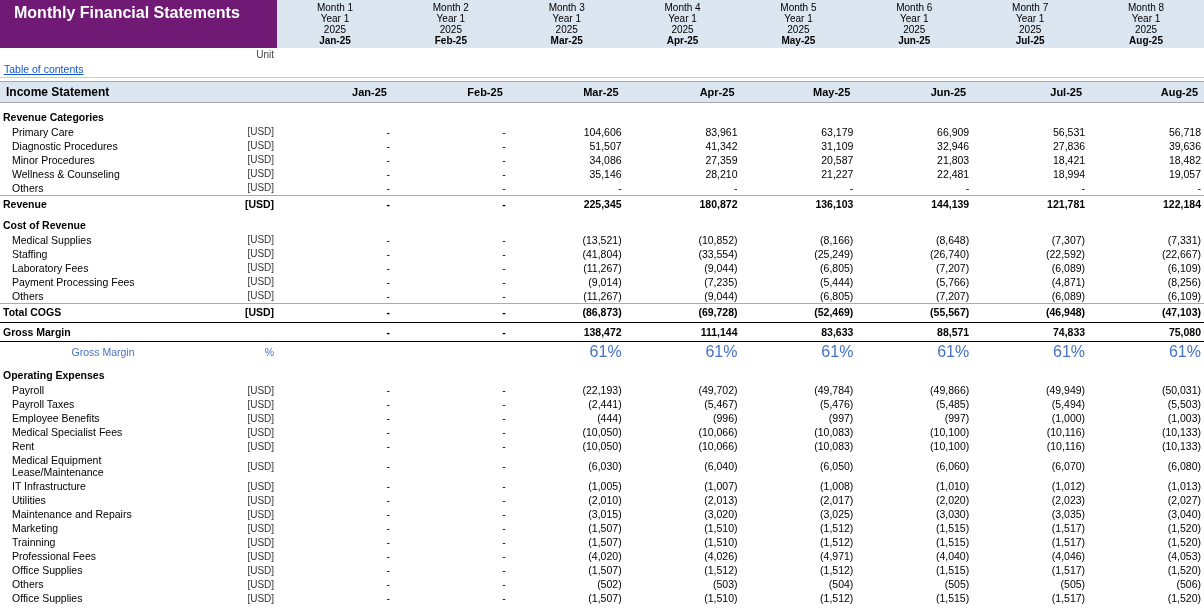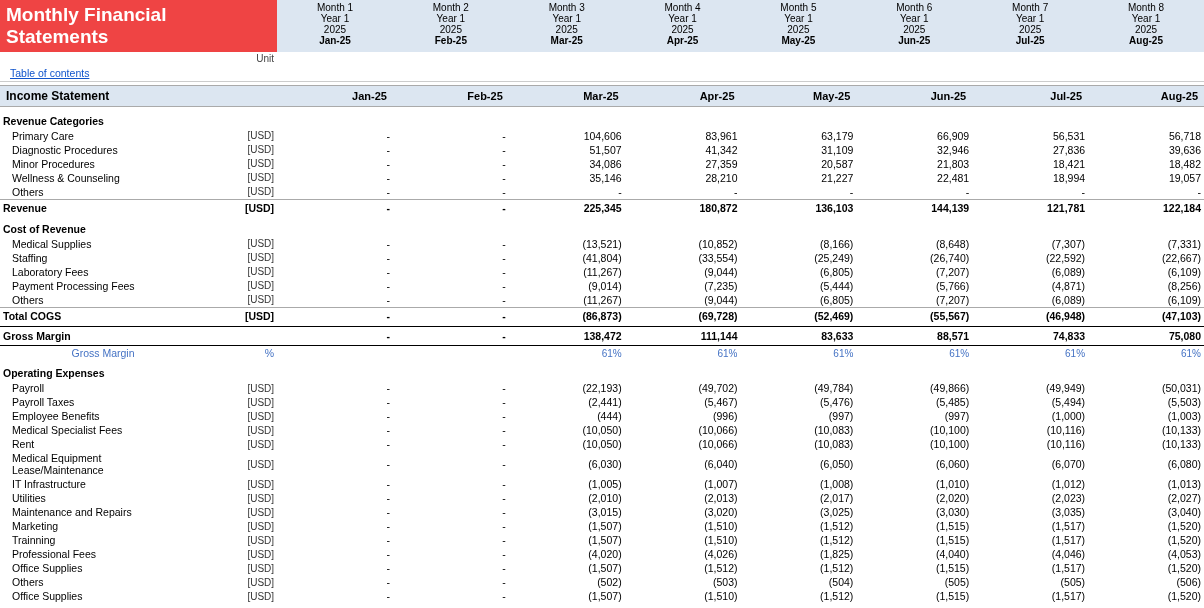--- a/index.html
+++ b/index.html
@@ -22,25 +22,25 @@
       padding: 1px 3px;
       font-size: 10.5px;
       vertical-align: middle;
     }
     .col-label { width: 220px; }
     .col-unit { width: 48px; text-align: right; }
     .col-data { width: 92px; text-align: right; }
 
     
     .header-title {
-      background: #ef4444;
+      background: #701a75;
       color: #fff;
-      font-size: 19px;
+      font-size: 16px;
       font-weight: bold;
-      padding: 4px 6px;
+      padding: 4px 14px;
       vertical-align: top;
     }
     .header-month {
       background: #dce6f1;
       text-align: center;
       font-size: 10px;
       vertical-align: top;
       padding: 2px 15px;
     }
     .header-month .month-label { font-weight: normal; }
@@ -108,21 +108,21 @@
     .gross-margin-row td {
       font-weight: bold;
       font-size: 10.5px;
       padding: 3px 3px;
       border-top: 1px solid #000;
       border-bottom: 1px solid #000;
     }
     .gross-margin-pct {
       color: #4472c4;
       text-align: right;
-      font-size: 10px;
+      font-size: 16px;
     }
     .gross-margin-label-cell {
       text-align: right;
       color: #4472c4;
       font-size: 10.5px;
       padding-right: 4px;
     }
     .gross-margin-pct-unit {
       text-align: right;
       color: #4472c4;
@@ -197,21 +197,21 @@
         <td class="col-data"></td>
         <td class="col-data"></td>
         <td class="col-data"></td>
         <td class="col-data"></td>
         <td class="col-data"></td>
         <td class="col-data"></td>
         <td class="col-data"></td>
       </tr>
 
       <tr class="toc-row">
-        <td colspan="10" style="padding: 2px 10px; background:#fff; border-bottom: 1px solid #ccc;">
+        <td colspan="10" style="padding: 2px 4px; background:#fff; border-bottom: 1px solid #ccc;">
           <a class="toc-link" href="#">Table of contents</a>
         </td>
       </tr>
 
       <tr class="empty-row">
         <td colspan="10"></td>
       </tr>
     </thead>
     <tbody>
 
@@ -562,21 +562,21 @@
         <td class="col-data val-cell">(1,517)</td>
         <td class="col-data val-cell">(1,520)</td>
       </tr>
       <tr class="data-row">
         <td class="col-label label-cell">Professional Fees</td>
         <td class="col-unit unit-cell">[USD]</td>
         <td class="col-data val-cell">-</td>
         <td class="col-data val-cell">-</td>
         <td class="col-data val-cell">(4,020)</td>
         <td class="col-data val-cell">(4,026)</td>
-        <td class="col-data val-cell">(1,825)</td>
+        <td class="col-data val-cell">(4,971)</td>
         <td class="col-data val-cell">(4,040)</td>
         <td class="col-data val-cell">(4,046)</td>
         <td class="col-data val-cell">(4,053)</td>
       </tr>
       <tr class="data-row">
         <td class="col-label label-cell">Office Supplies</td>
         <td class="col-unit unit-cell">[USD]</td>
         <td class="col-data val-cell">-</td>
         <td class="col-data val-cell">-</td>
         <td class="col-data val-cell">(1,507)</td>

